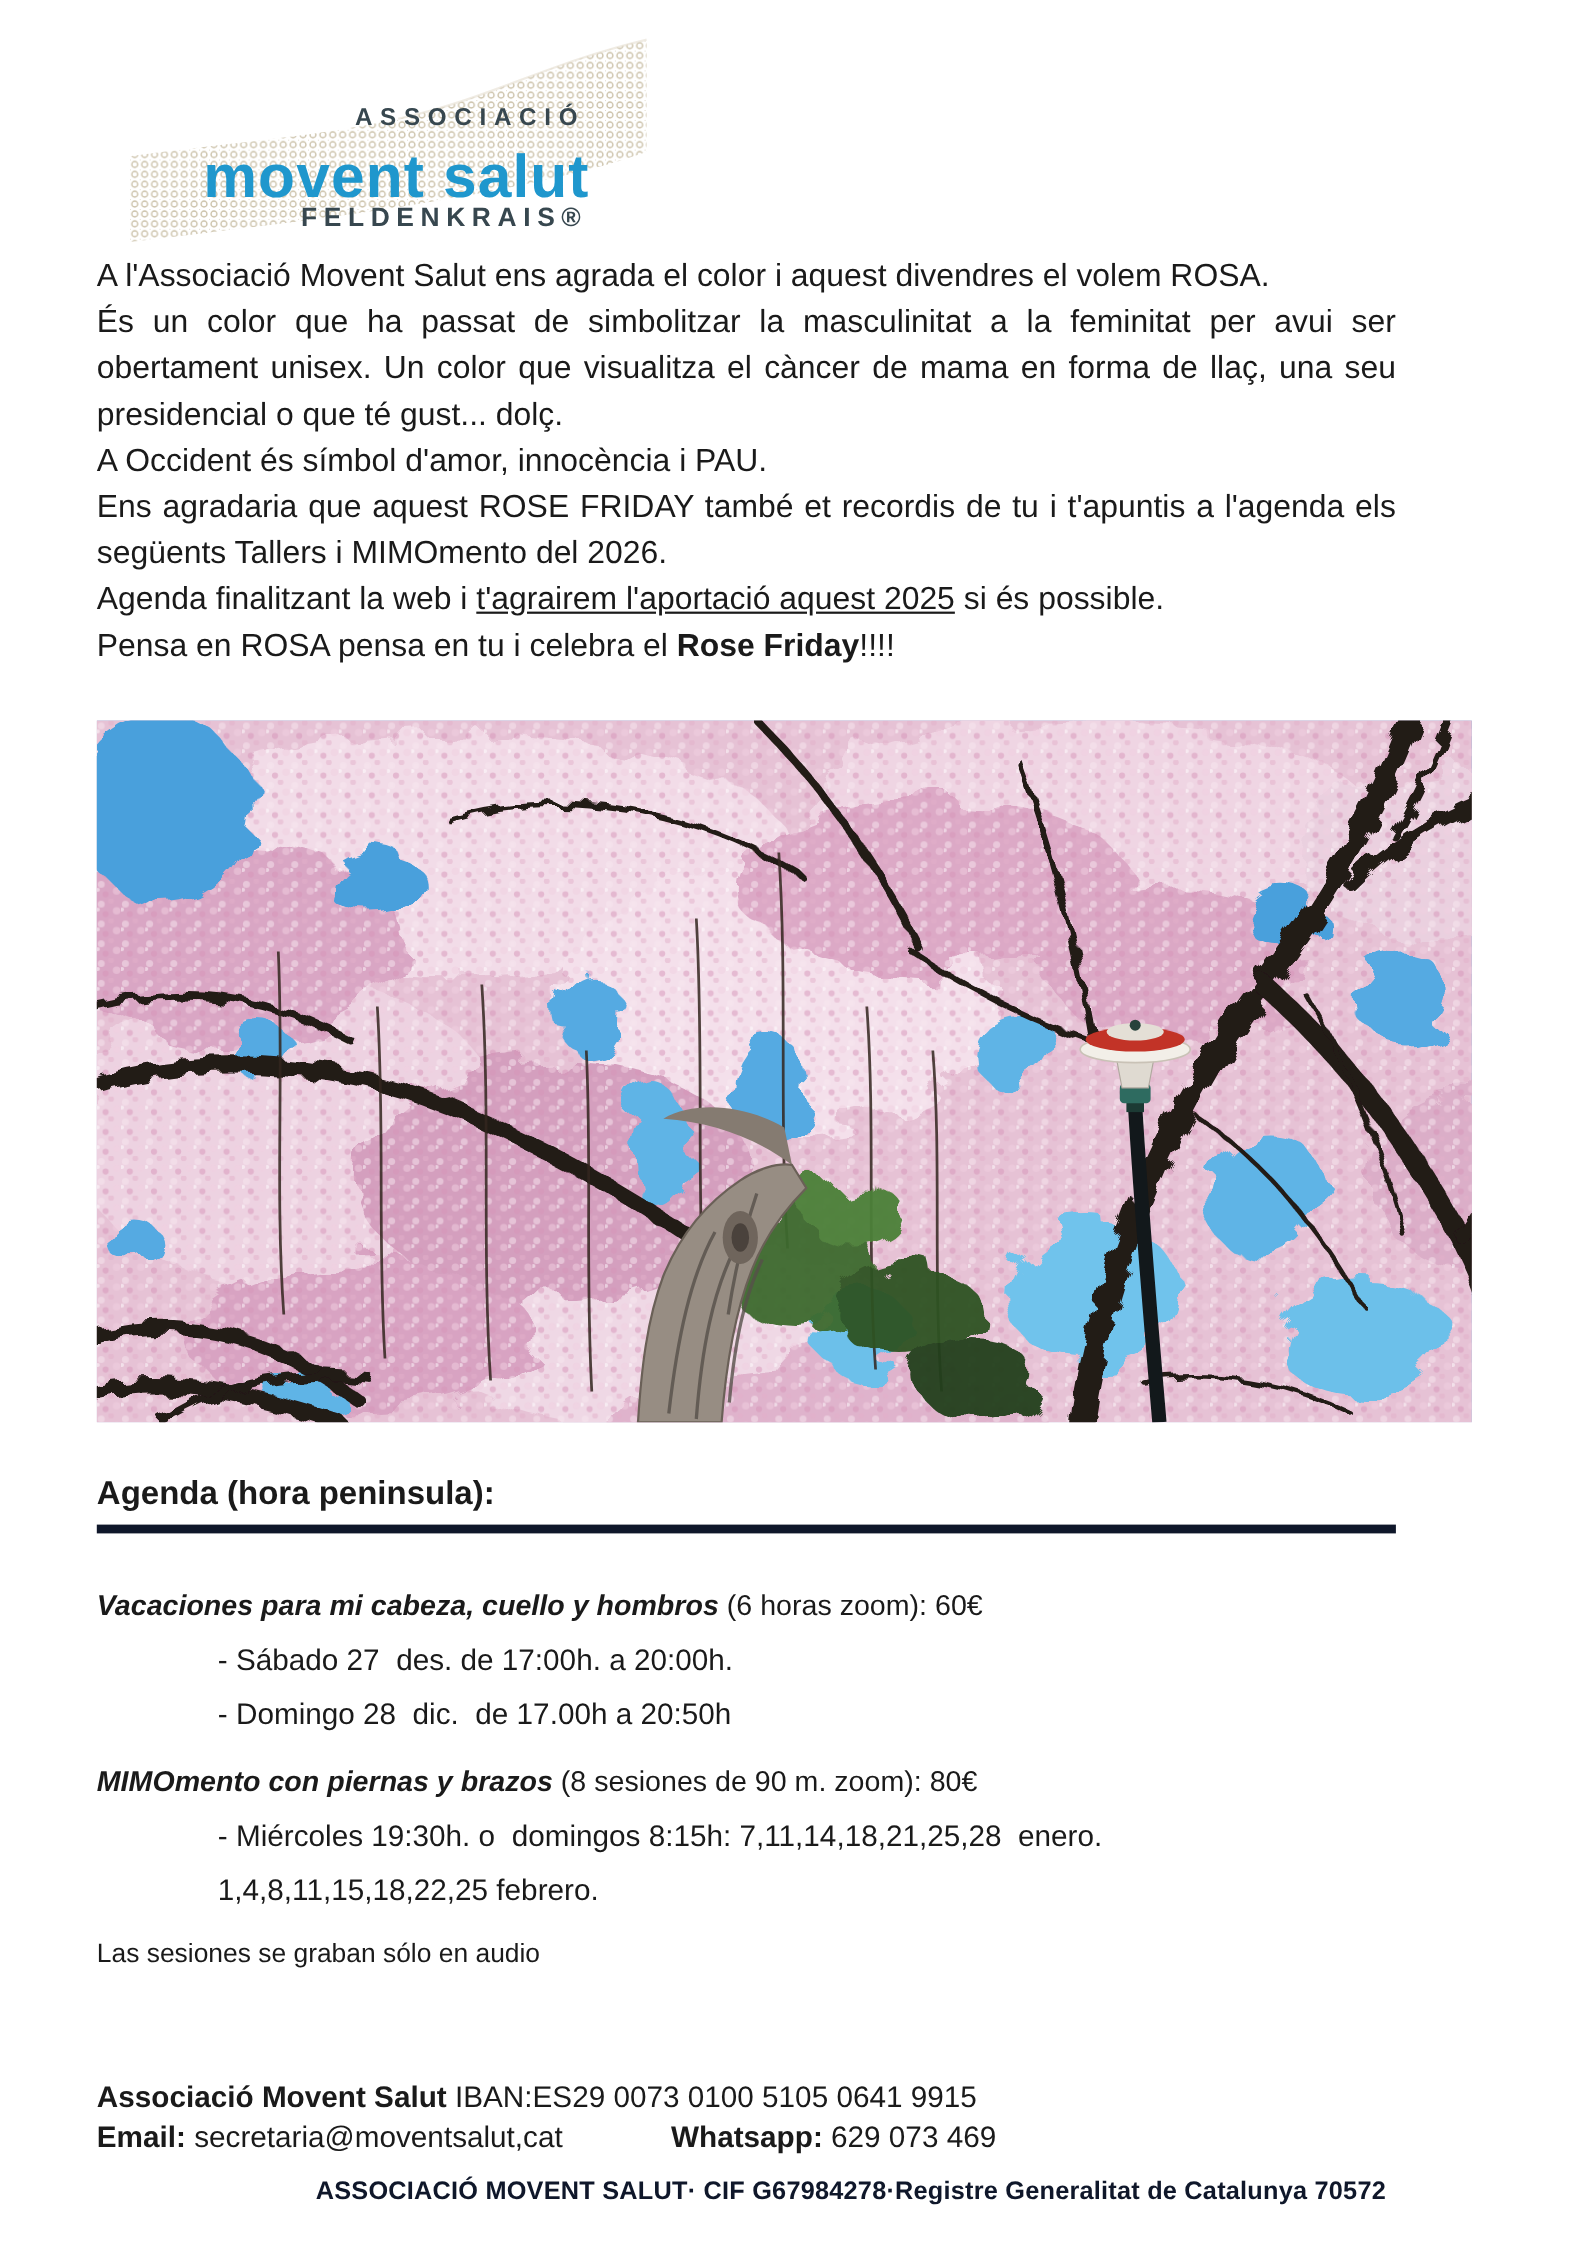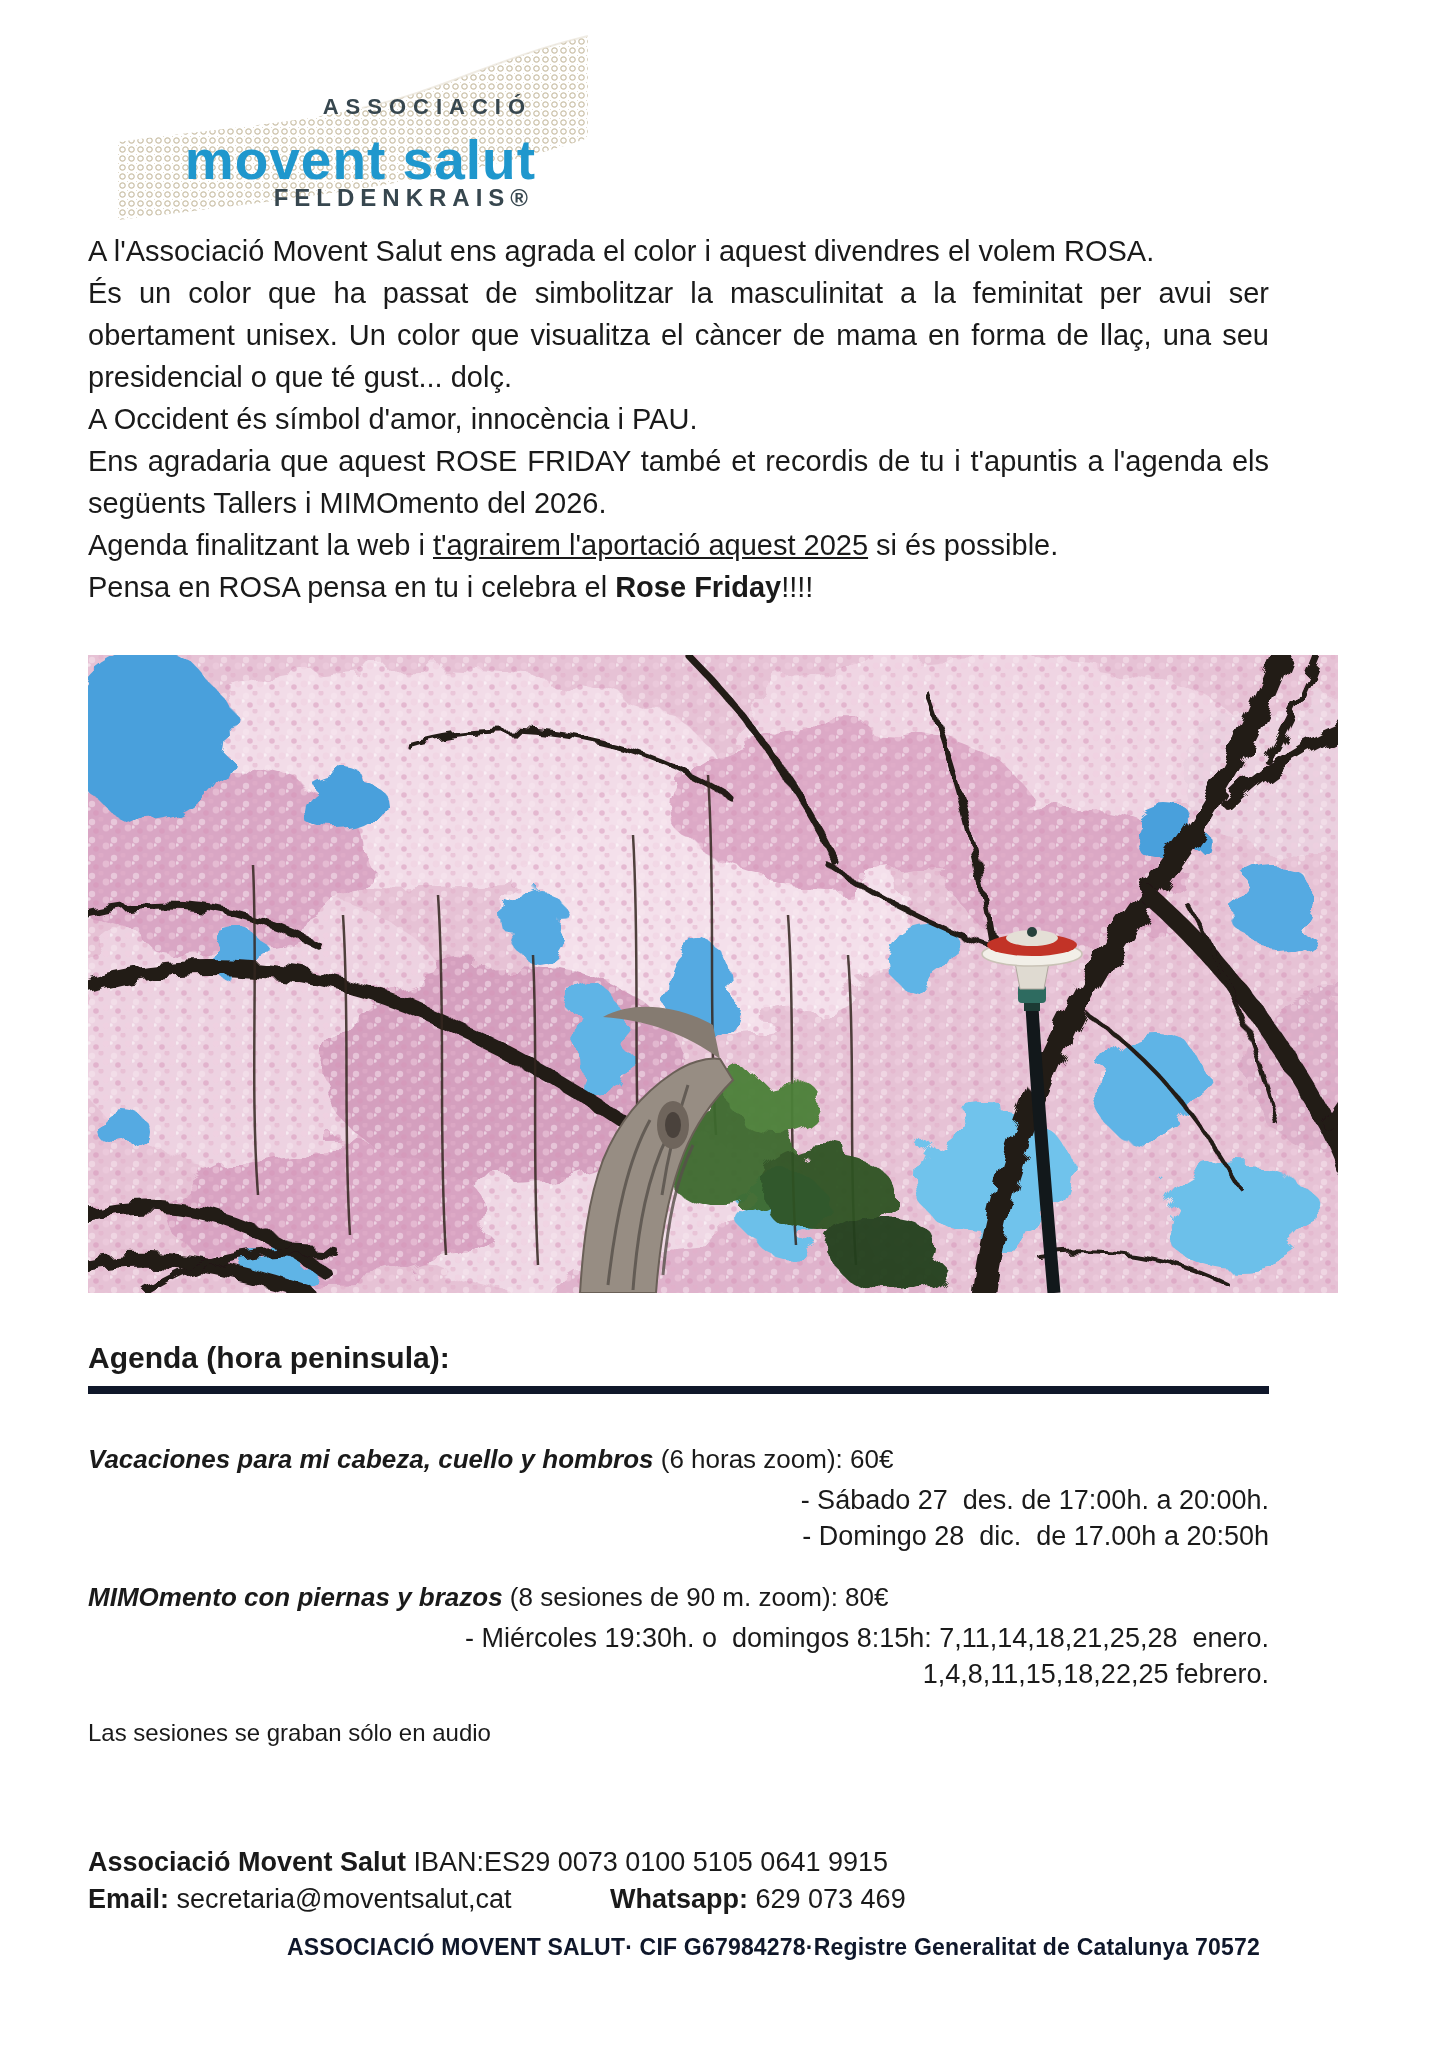--- a/index.html
+++ b/index.html
@@ -42,21 +42,21 @@
   .agenda-heading{
     margin:47px 0 0 0;
     font-size:30px;font-weight:bold;line-height:36px;
     padding-bottom:10px;border-bottom:8px solid #0f172a;
   }
   .agenda-item{margin-top:46px;}
   .agenda-item.second{margin-top:24px;}
   .item-title{font-size:26px;line-height:38px;margin:0;white-space:pre-wrap;}
   .title-bi{font-weight:bold;font-style:italic;}
   .sched{margin:4px 0 0 97px;font-size:27px;line-height:36px;}
-  .sched p{margin:0;white-space:pre-wrap;text-align:right;}
+  .sched p{margin:13px;white-space:pre-wrap;}
   .indent-far{margin-left:420px;}
   .note{margin:26px 0 0 0;font-size:24px;line-height:30px;}
 
   
   .contact{margin-top:96px;font-size:27px;line-height:37px;}
   .contact .line{position:relative;white-space:pre-wrap;}
   .whatsapp-block{position:absolute;left:522px;top:0;white-space:pre-wrap;}
 
   
   .footer{

